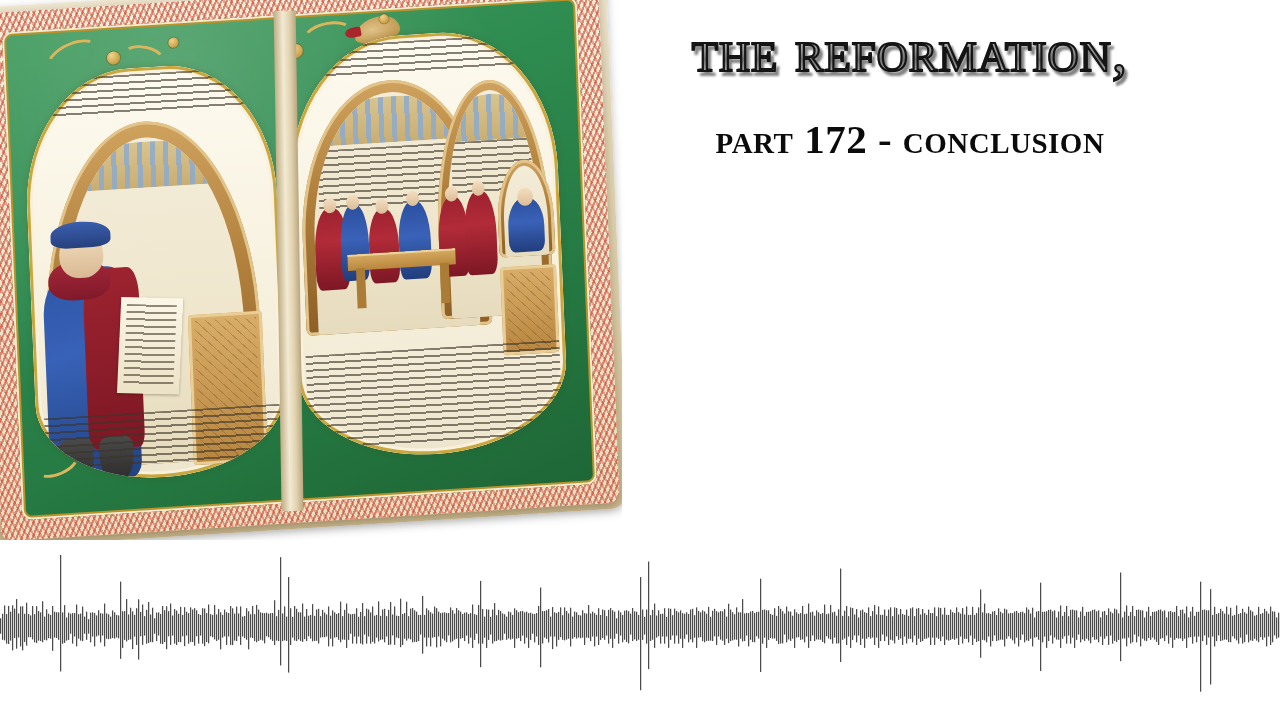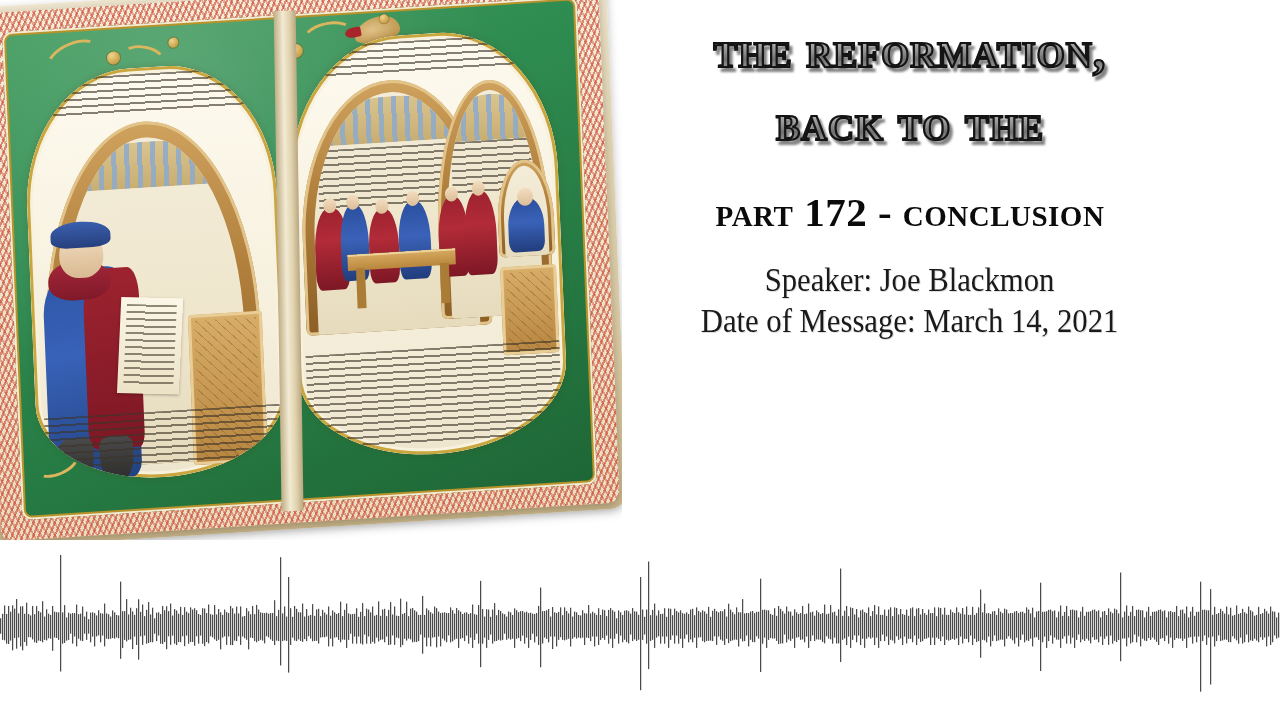--- a/index.html
+++ b/index.html
@@ -186,24 +186,24 @@
   }
 
   
   #title-block{
     position:absolute; left:540px; top:0px; width:740px; height:540px;
     display:flex; flex-direction:column; align-items:center; justify-content:flex-start;
     padding-top:14px;
   }
   .title-line{
     font-family:"Liberation Serif", serif;
-    font-weight:700;
+    font-weight:400;
     font-variant:small-caps;
     text-transform:lowercase;
-    font-size:51px;
+    font-size:62px;
     line-height:73px;
     letter-spacing:1px;
     white-space:nowrap;
     background:linear-gradient(180deg,
         #ffffff 0%, #efefef 10%, #bdbdbd 34%,
         #8e8e8e 52%, #6f6f6f 62%, #9e9e9e 76%,
         #d8d8d8 90%, #ffffff 100%);
     -webkit-background-clip:text;
     background-clip:text;
     color:transparent;
@@ -330,28 +330,23 @@
 
         <div class="script-lines" style="left:8px; bottom:10px; height:96px;"></div>
       </div>
 
       <div class="gutter"></div>
     </div>
   </div>
 
   <div id="title-block">
     <div class="title-line">The Reformation,</div>
-    <div class="title-line">Back to the</div>
 
     <div class="subtitle">Part 172 -  Conclusion</div>
 
-    <div id="meta-block">
-      <div class="meta-line">Speaker: Joe Blackmon</div>
-      <div class="meta-line">Date of Message: March 14, 2021</div>
-    </div>
   </div>
 
   <div id="waveform-area">
     <svg id="waveform-svg" viewBox="0 0 1280 180" preserveAspectRatio="none">
       <g id="wave-bars">
           <rect x="0.00" y="78.28" width="1.24" height="15.44" fill="#4b4b4b"></rect>
           <rect x="2.00" y="73.75" width="1.24" height="26.10" fill="#4b4b4b"></rect>
           <rect x="4.00" y="65.47" width="1.24" height="34.90" fill="#4b4b4b"></rect>
           <rect x="6.00" y="74.02" width="1.24" height="29.66" fill="#4b4b4b"></rect>
           <rect x="8.00" y="65.99" width="1.24" height="38.01" fill="#4b4b4b"></rect>

